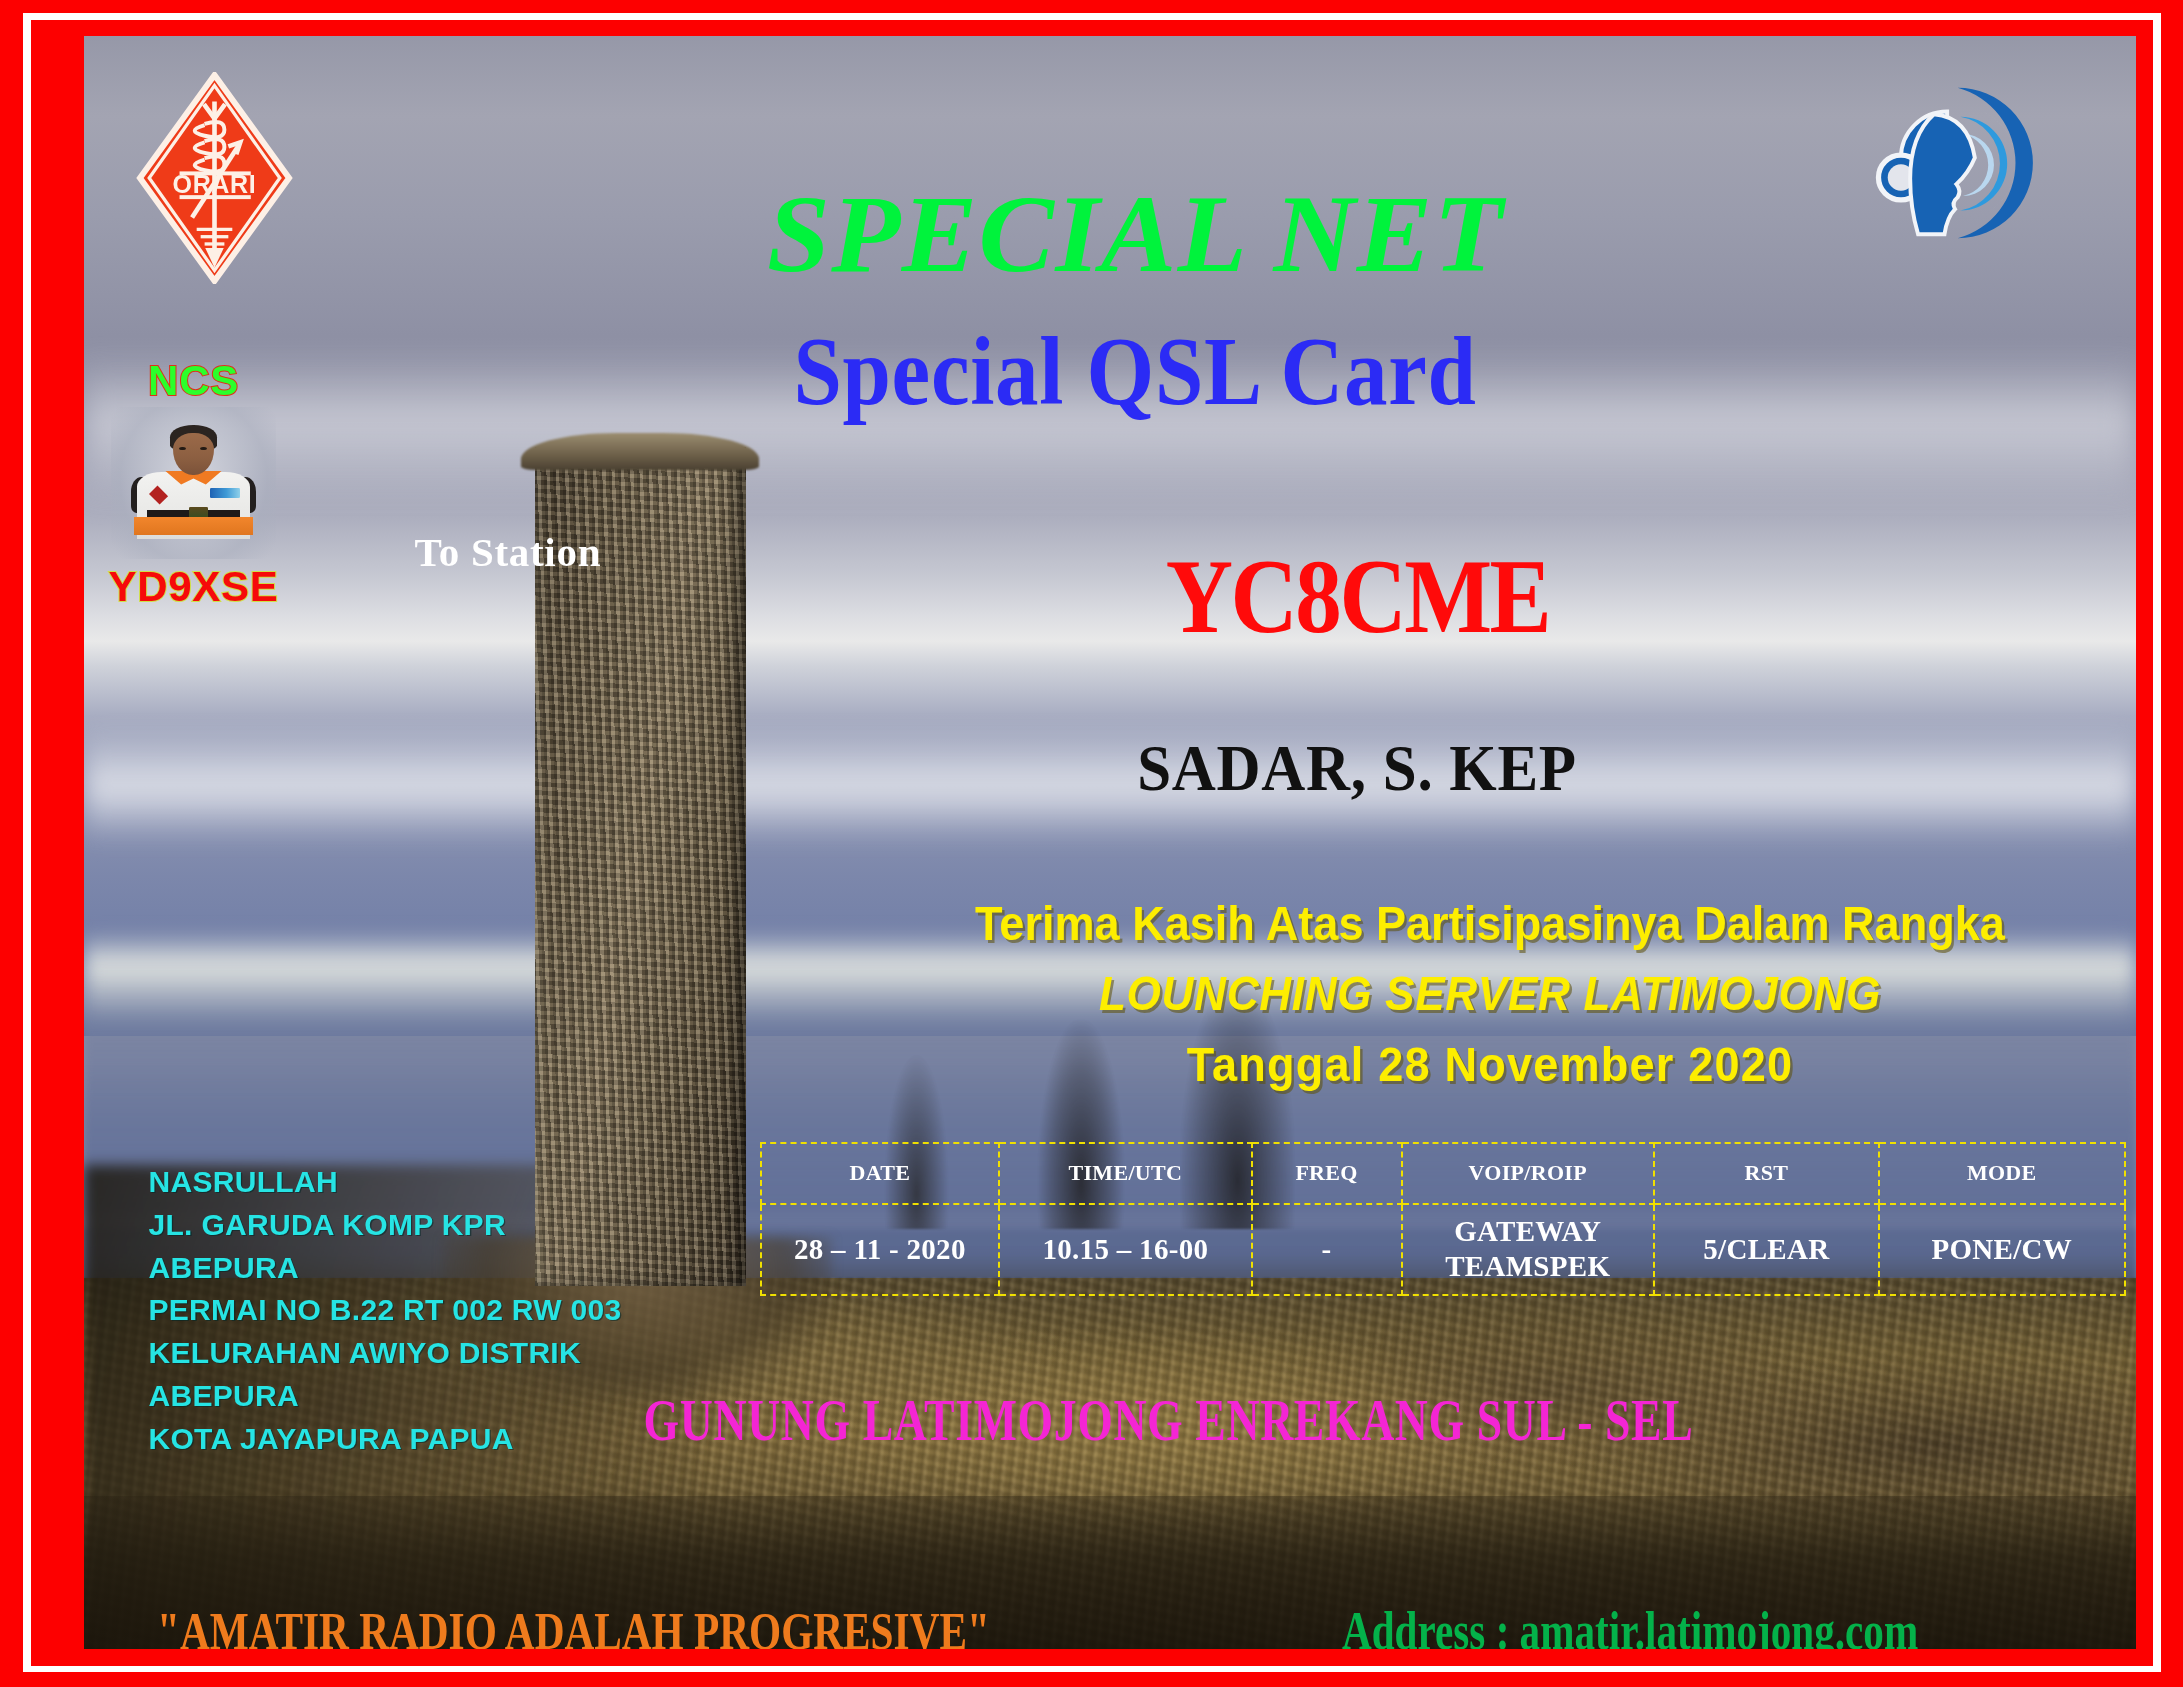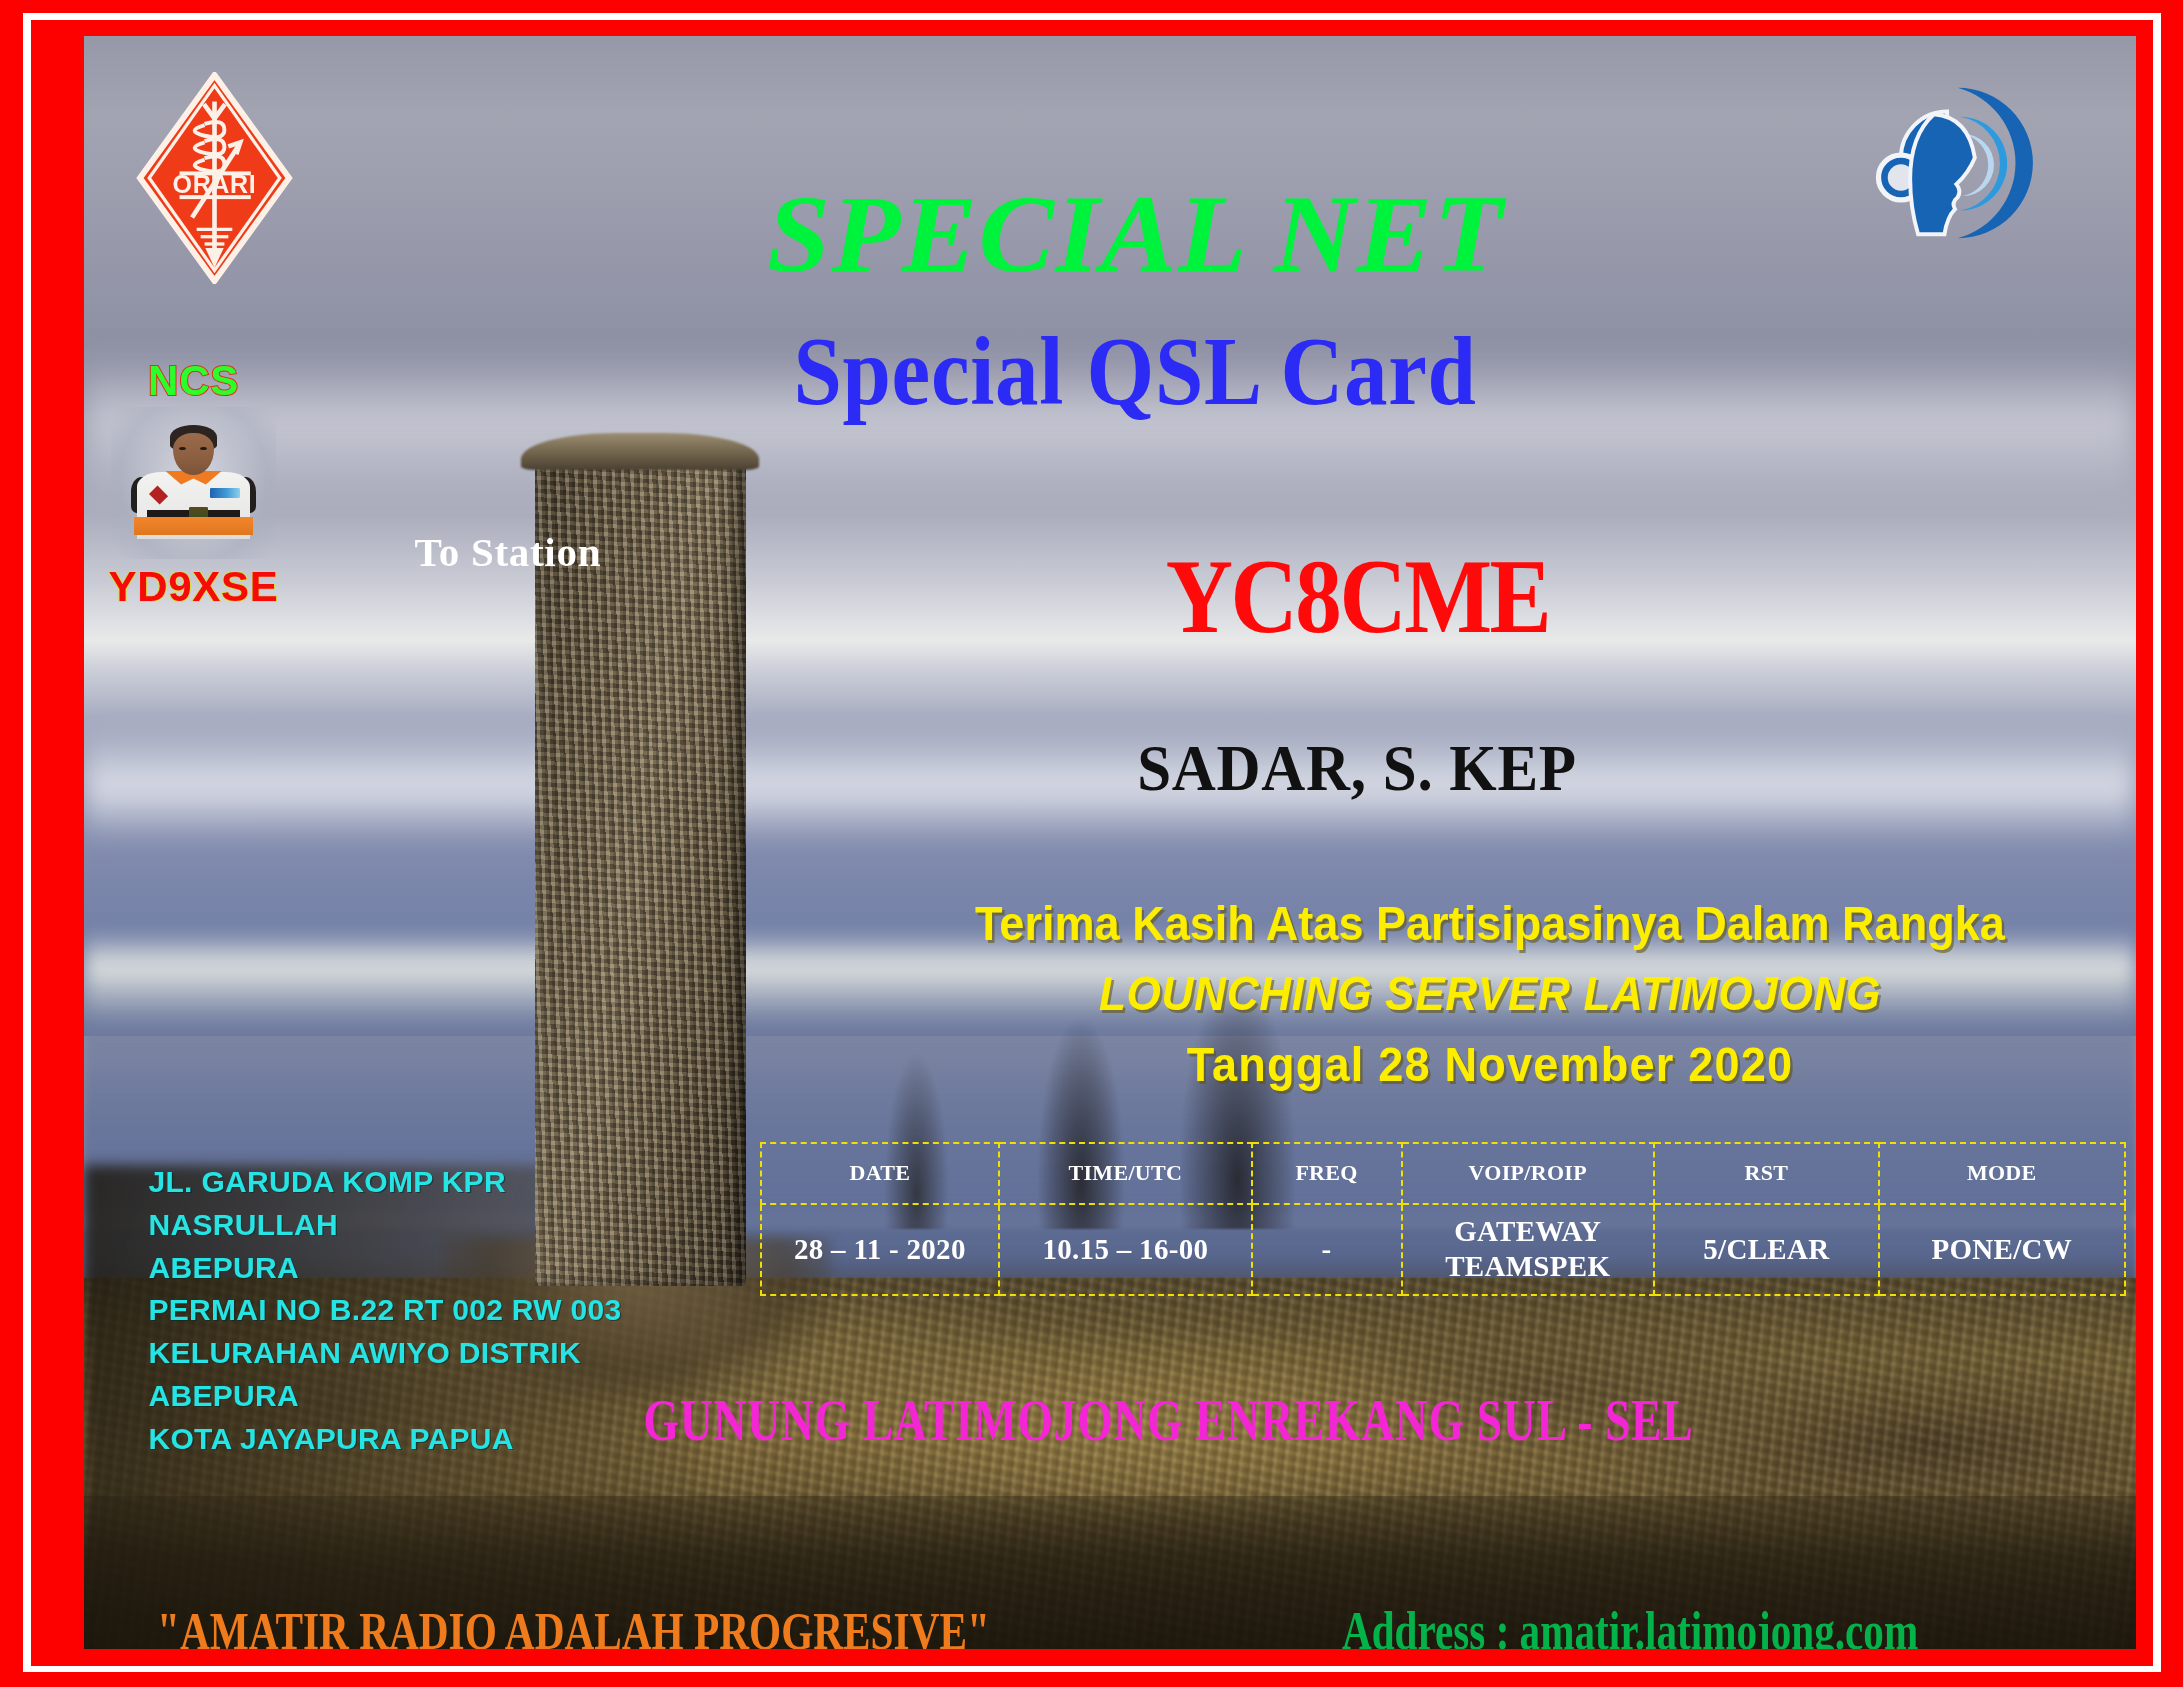--- a/index.html
+++ b/index.html
@@ -410,22 +410,22 @@
         <div id="special-qsl">Special QSL Card</div>
         <div id="to-station">To Station</div>
         <div id="callsign">YC8CME</div>
         <div id="operator-name">SADAR, S. KEP</div>
 
         <div class="ylw" id="ev-line1">Terima Kasih Atas Partisipasinya Dalam Rangka</div>
         <div class="ylw" id="ev-line2">LOUNCHING SERVER LATIMOJONG</div>
         <div class="ylw" id="ev-line3">Tanggal  28  November  2020</div>
 
         <div id="addr-block">
+          <div>NASRULLAH</div>
           <div>JL. GARUDA KOMP KPR</div>
-          <div>NASRULLAH</div>
           <div>ABEPURA</div>
           <div>PERMAI NO B.22 RT 002 RW 003</div>
           <div>KELURAHAN AWIYO DISTRIK</div>
           <div>ABEPURA</div>
           <div>KOTA JAYAPURA PAPUA</div>
         </div>
 
         <table id="qso-table">
           <thead>
             <tr>

